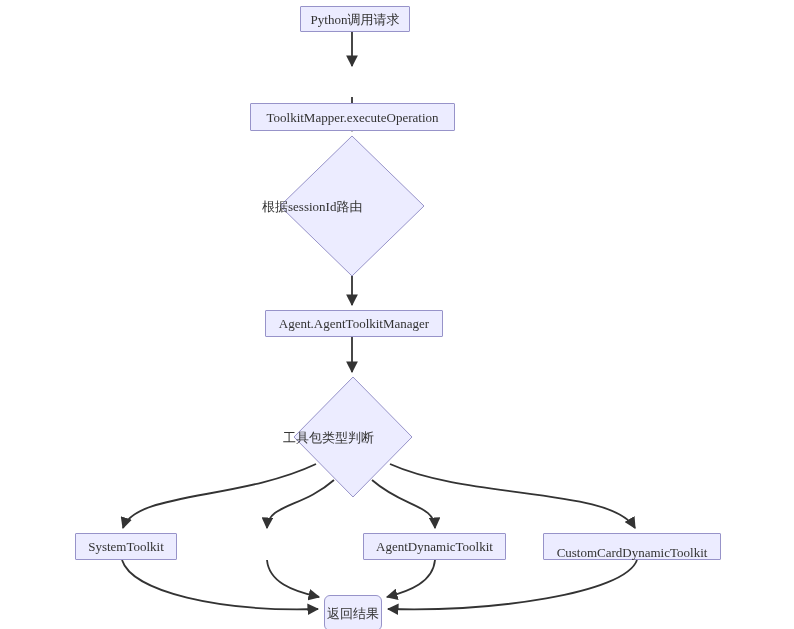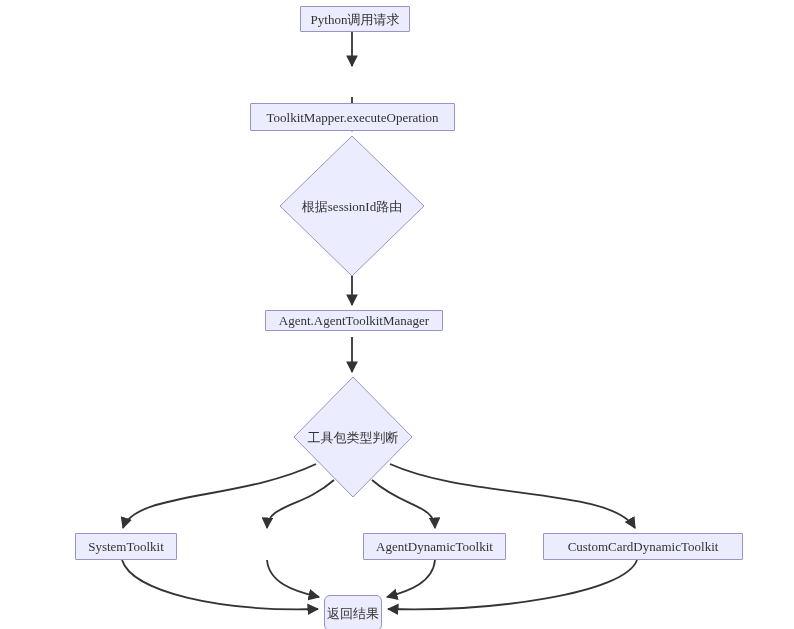--- a/index.html
+++ b/index.html
@@ -36,21 +36,21 @@
     border-radius: 1px;
   }
   .diamond-label {
     position: absolute;
     box-sizing: border-box;
     color: #333333;
     font-size: 13px;
     line-height: 1;
     display: flex;
     align-items: center;
-    justify-content: center;
+    justify-content: flex-start;
     white-space: nowrap;
     text-align: center;
     background: transparent;
   }
 </style>
 </head>
 <body>
 
 <div id="canvas">
 
@@ -85,38 +85,38 @@
   </div>
 
   <div class="node" style="left:250px; top:71px; width:205px; height:28px;margin-top:32px;">
     <span>ToolkitMapper.executeOperation</span>
   </div>
 
   <div class="diamond-label" style="left:262px; top:198px; width:180px; height:16px;">
     <span>根据sessionId路由</span>
   </div>
 
-  <div class="node" style="left:265px; top:310px; width:178px; height:21px;">
+  <div class="node" style="left:265px; top:310px; width:178px; height:27px;">
     <span>Agent.AgentToolkitManager</span>
   </div>
 
   <div class="diamond-label" style="left:283px; top:429px; width:140px; height:16px;">
     <span>工具包类型判断</span>
   </div>
 
   <div class="node" style="left:75px; top:533px; width:102px; height:27px;">
     <span>SystemToolkit</span>
   </div>
 
 
   <div class="node" style="left:363px; top:533px; width:143px; height:27px;">
     <span>AgentDynamicToolkit</span>
   </div>
 
-  <div class="node" style="left:543px; top:533px; width:200px; height:27px;">
+  <div class="node" style="left:543px; top:533px; width:178px; height:27px;align-items:flex-end;">
     <span>CustomCardDynamicToolkit</span>
   </div>
 
   <div class="node" style="left:324px; top:595px; width:58px; height:36px;border-radius:6px;">
     <span>返回结果</span>
   </div>
 
 </div>
 
 </body></html>

